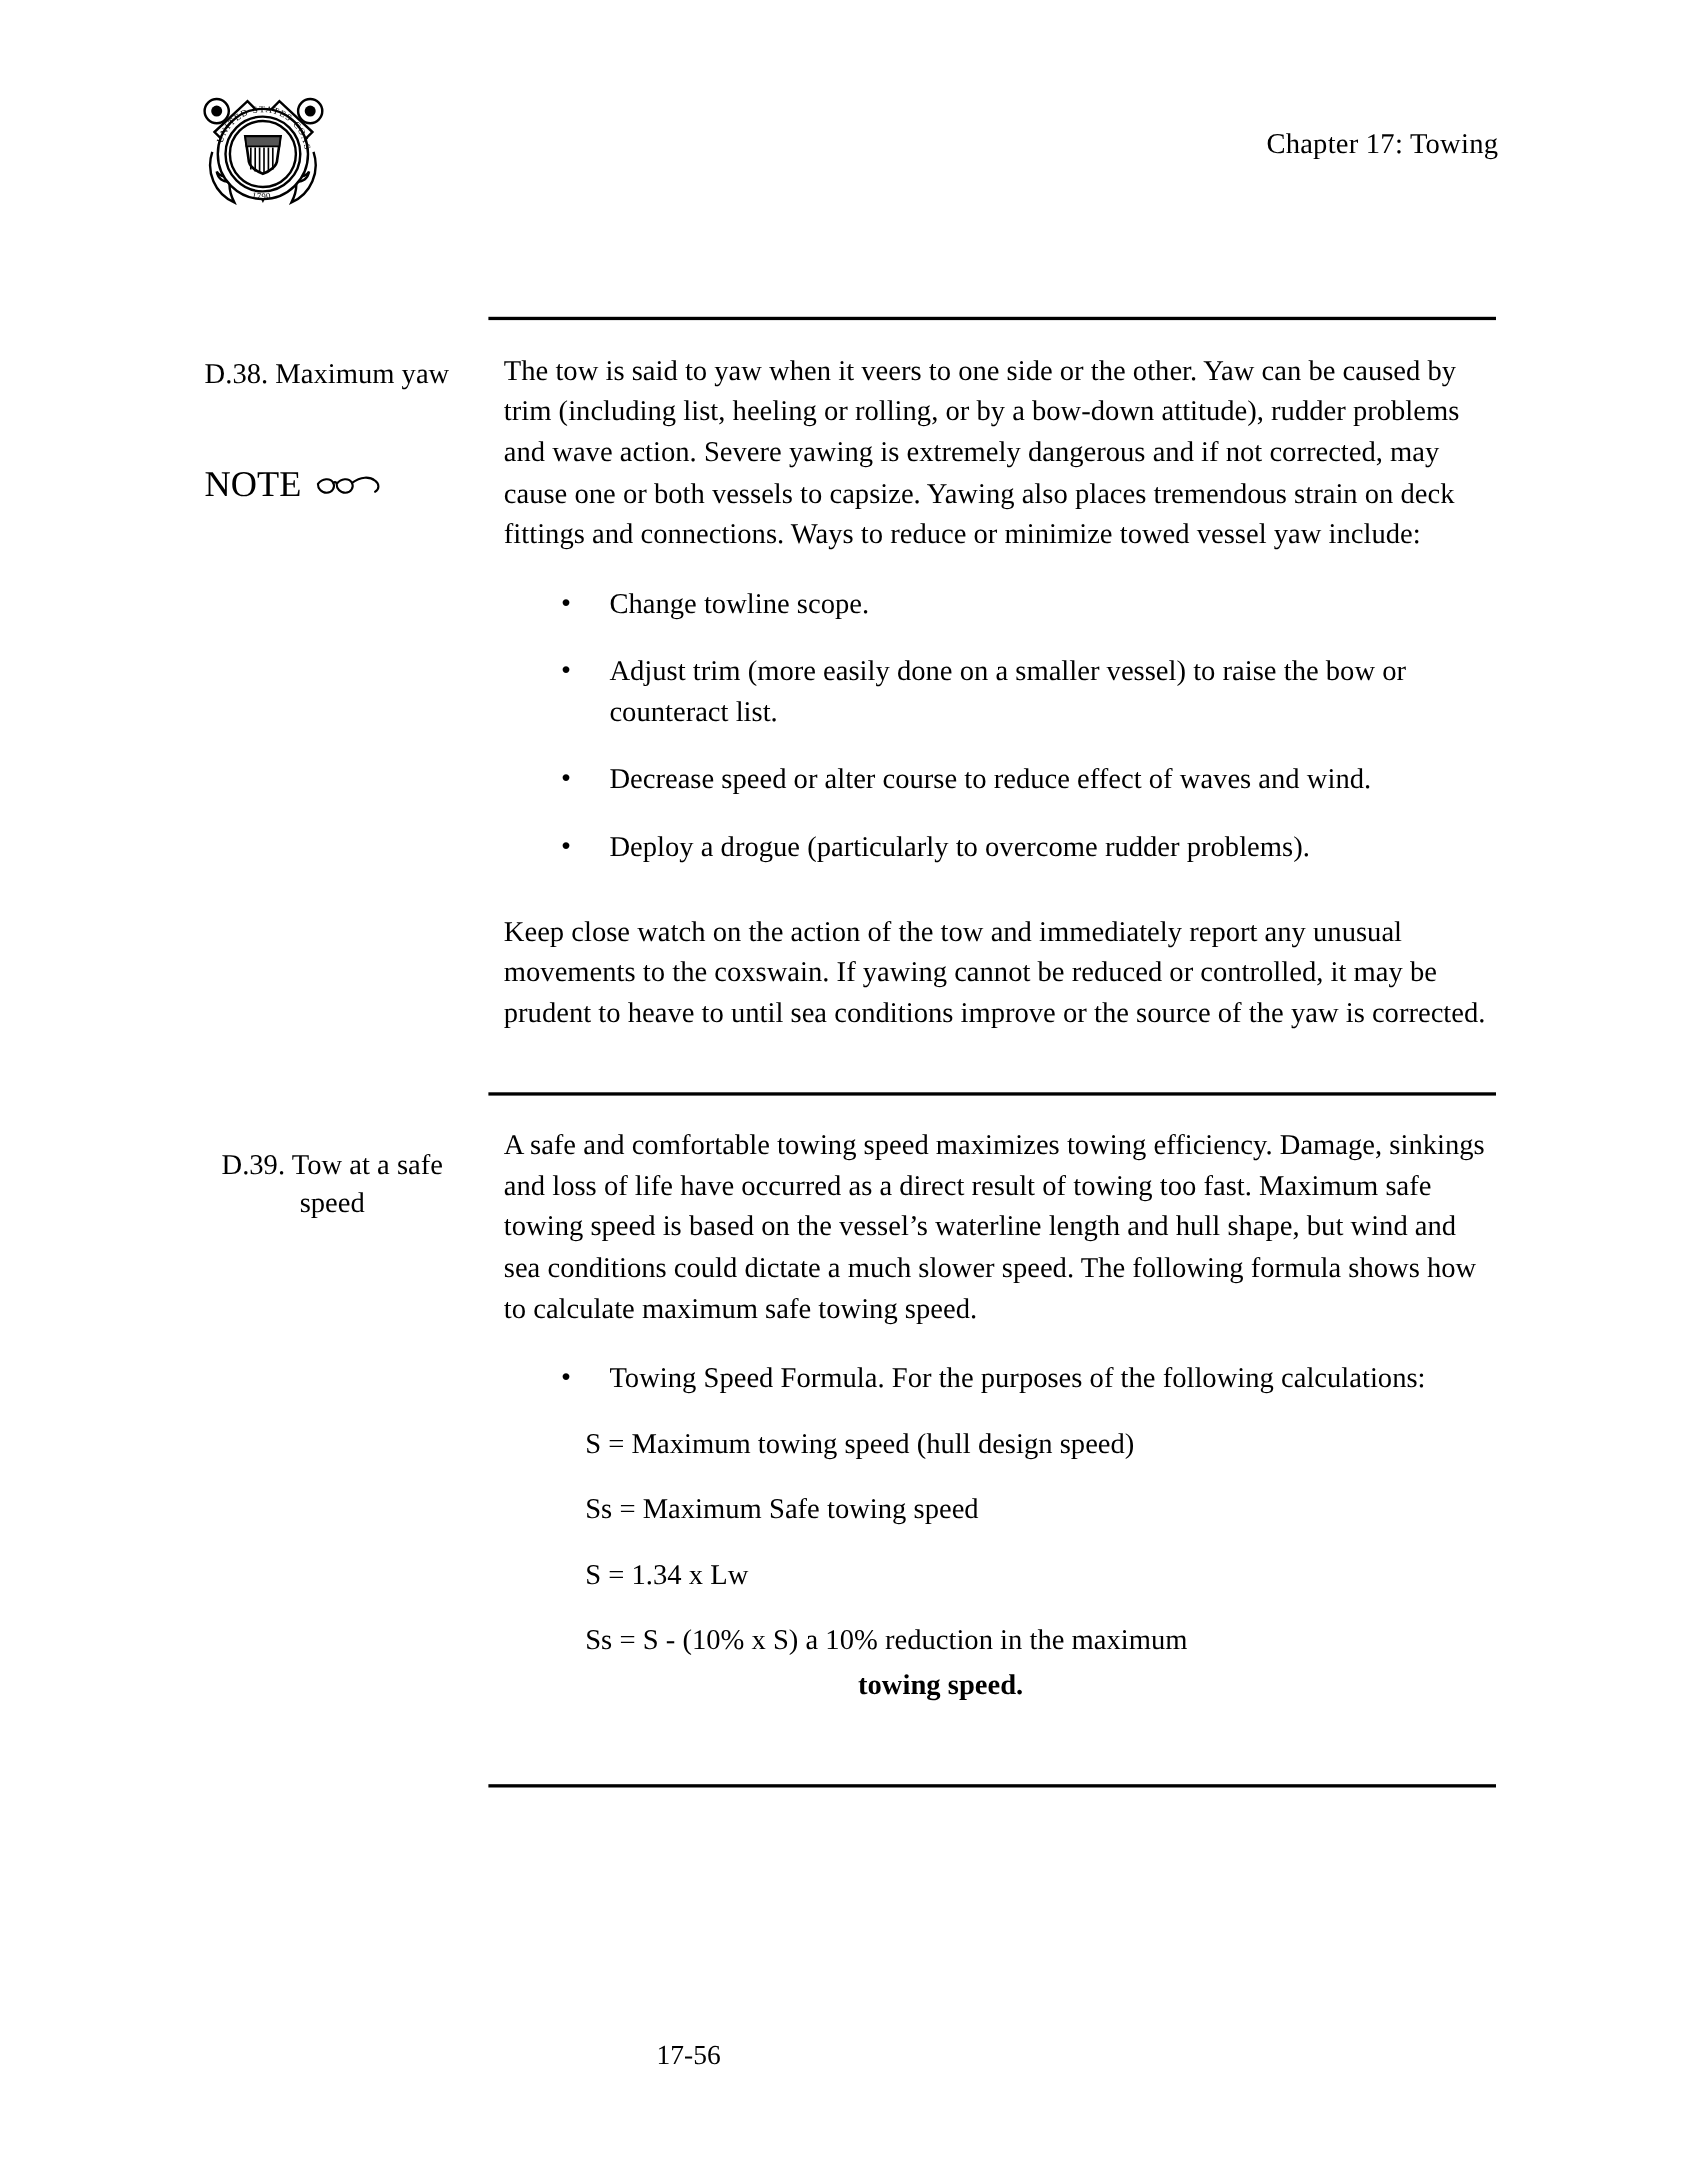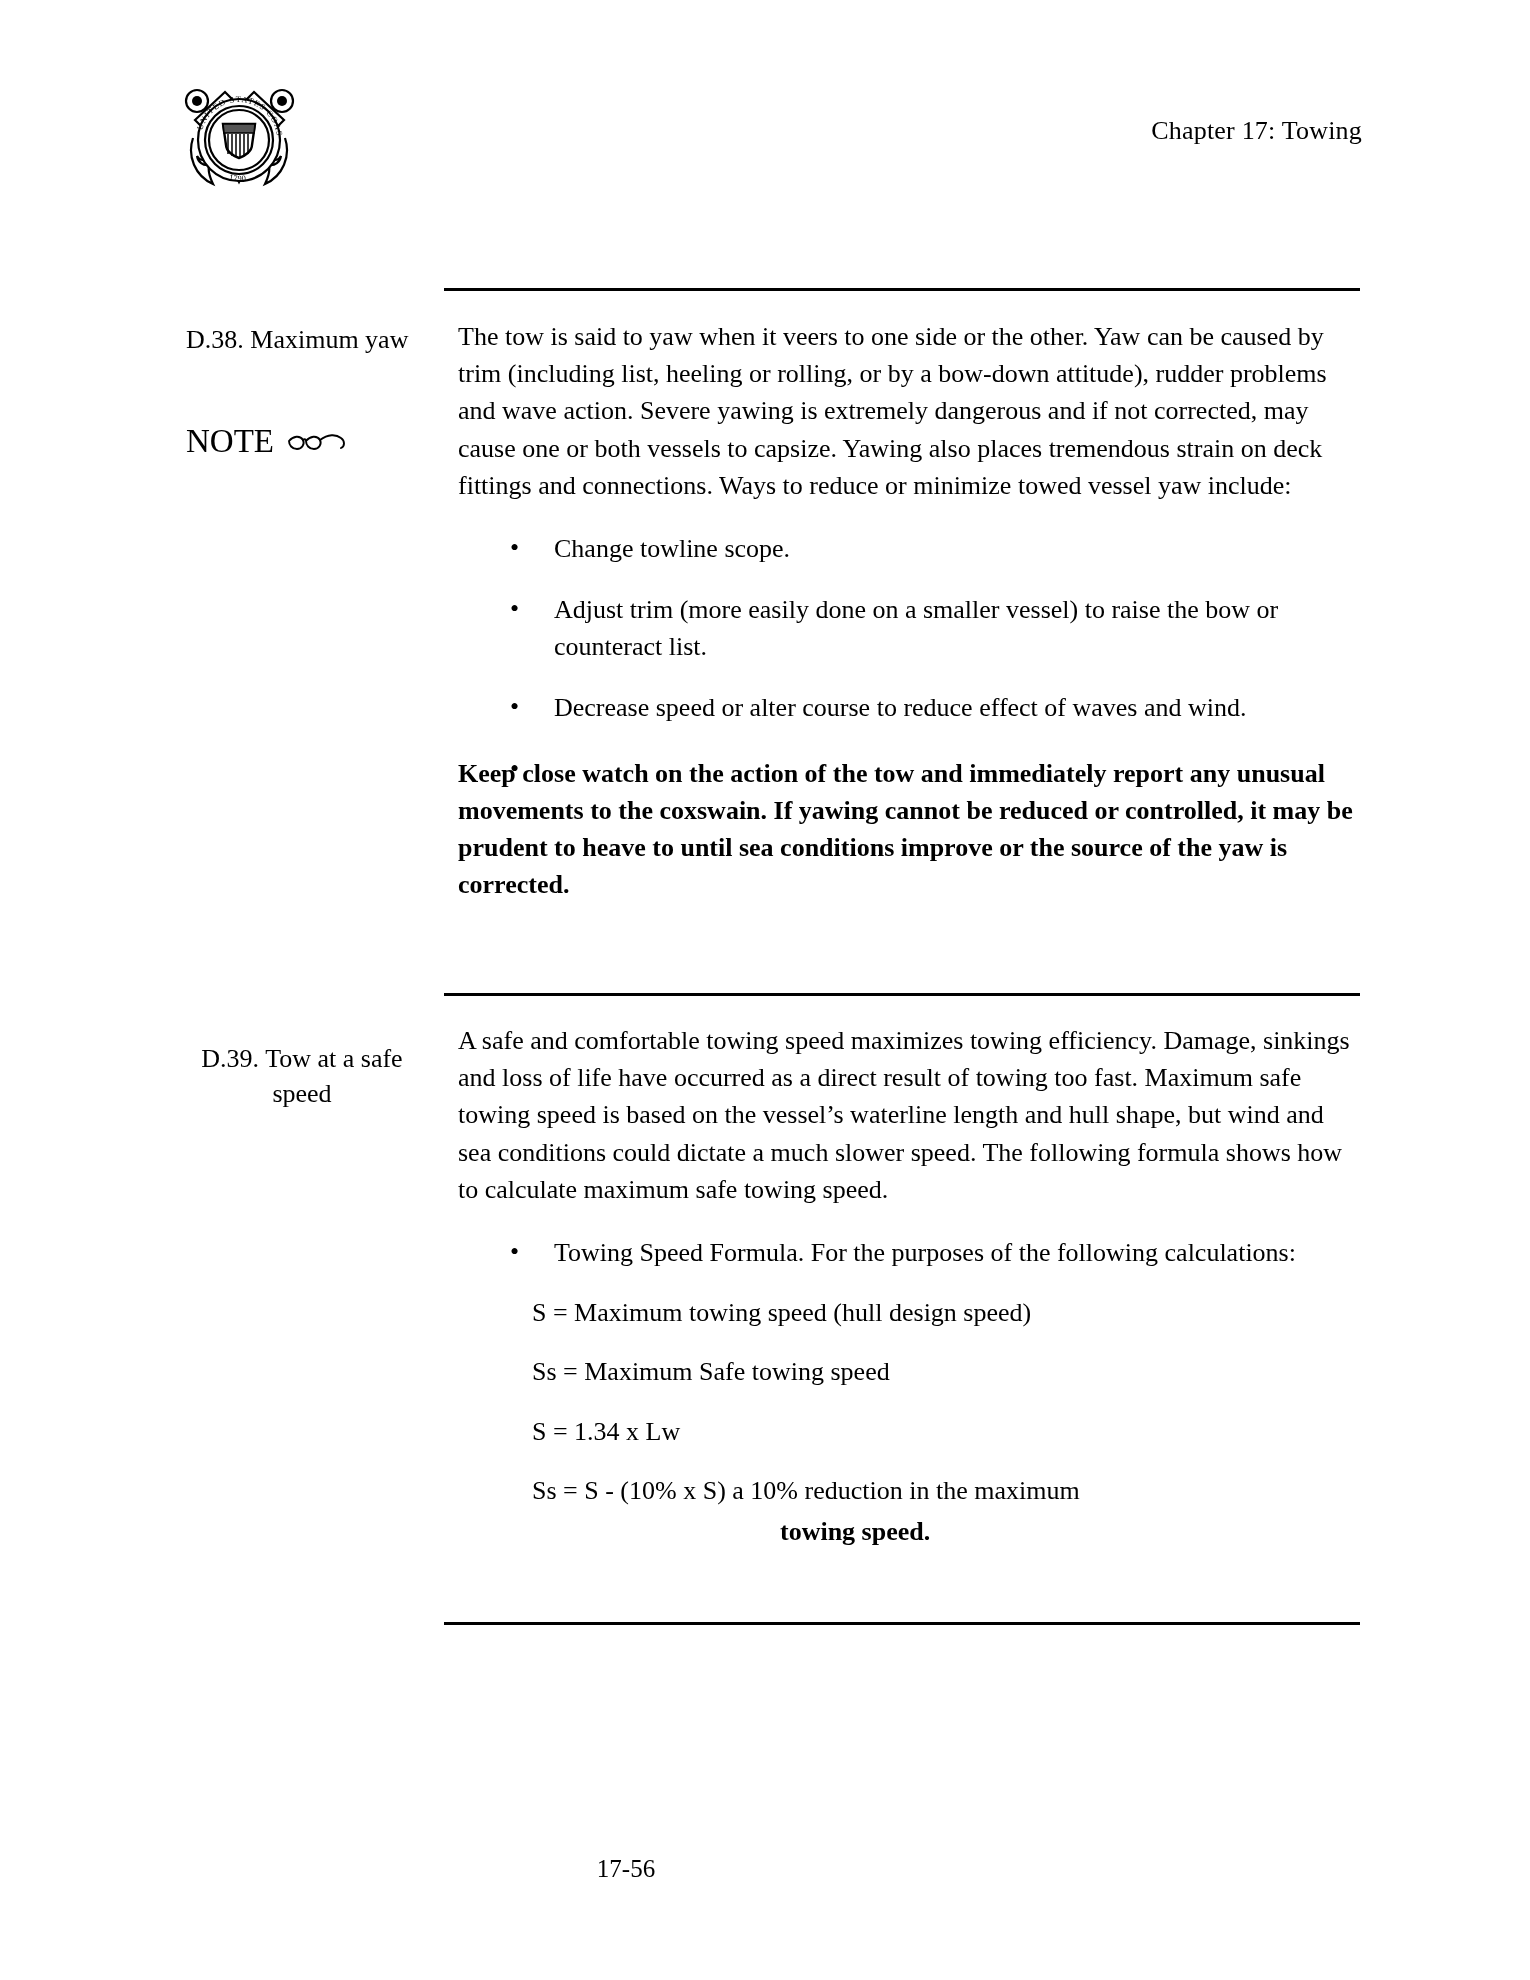--- a/index.html
+++ b/index.html
@@ -256,24 +256,25 @@
       <li>
         <span class="bul">•</span>
         <span>Adjust trim (more easily done on a smaller vessel) to raise the bow or counteract list.</span>
       </li>
       <li>
         <span class="bul">•</span>
         <span>Decrease speed or alter course to reduce effect of waves and wind.</span>
       </li>
       <li>
         <span class="bul">•</span>
+        <span>Deploy a drogue (particularly to overcome rudder problems).</span>
       </li>
     </ul>
 
-    <p class="para" style="margin-top:28px;font-weight:bold;">Keep close watch on the action of the tow and immediately report any unusual movements to the coxswain. If yawing cannot be reduced or controlled, it may be prudent to heave to until sea conditions improve or the source of the yaw is corrected.</p>
+    <p class="para" style="margin-top:40px;">Keep close watch on the action of the tow and immediately report any unusual movements to the coxswain. If yawing cannot be reduced or controlled, it may be prudent to heave to until sea conditions improve or the source of the yaw is corrected.</p>
   </div>
 
   <div class="left-col sec-head" id="head-d39">D.39.  Tow at a safe speed</div>
 
   <div class="body-col" id="body-d39" style="top:1022px;">
 
     <p class="para">A safe and comfortable towing speed maximizes towing efficiency. Damage, sinkings and loss of life have occurred as a direct result of towing too fast. Maximum safe towing speed is based on the vessel’s waterline length and hull shape, but wind and sea conditions could dictate a much slower speed. The following formula shows how to calculate maximum safe towing speed.</p>
 
     <ul class="bullets">
       <li>

